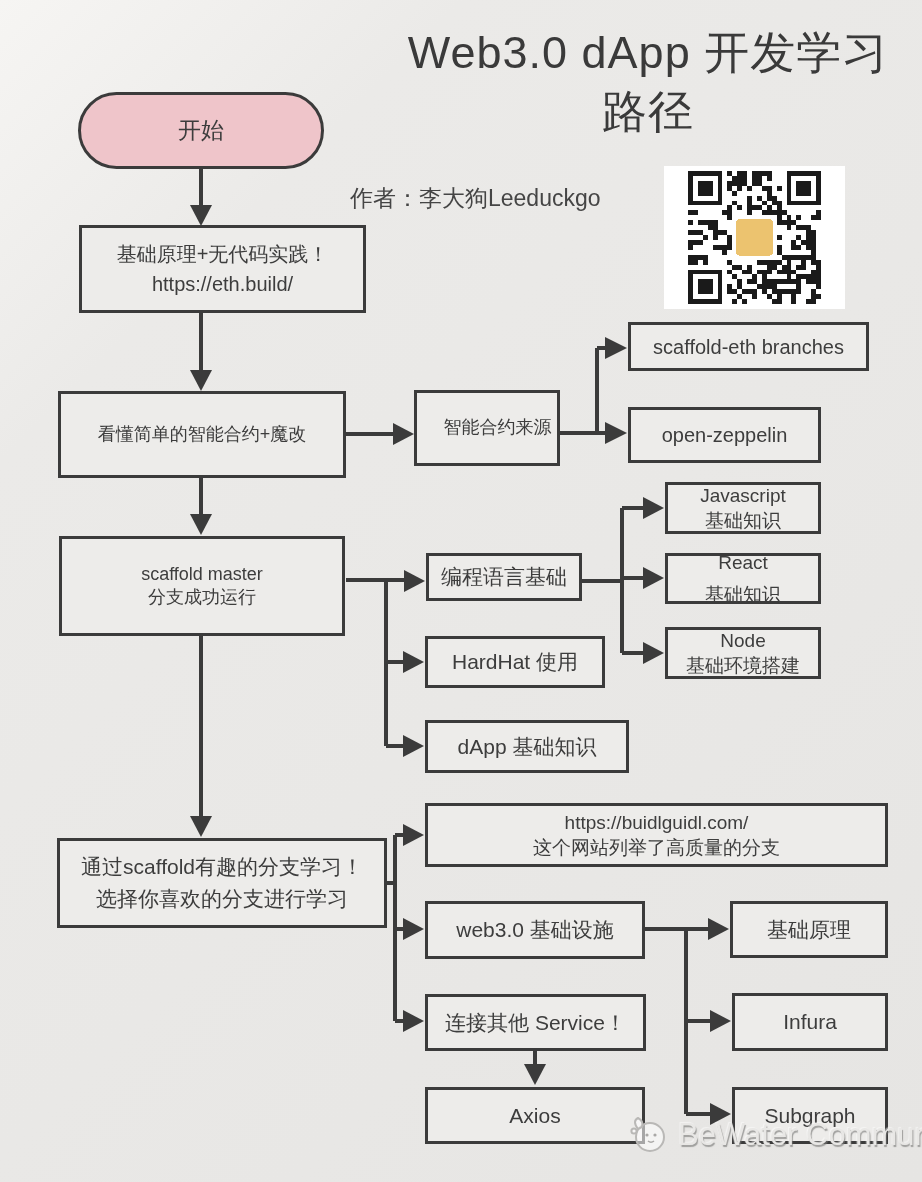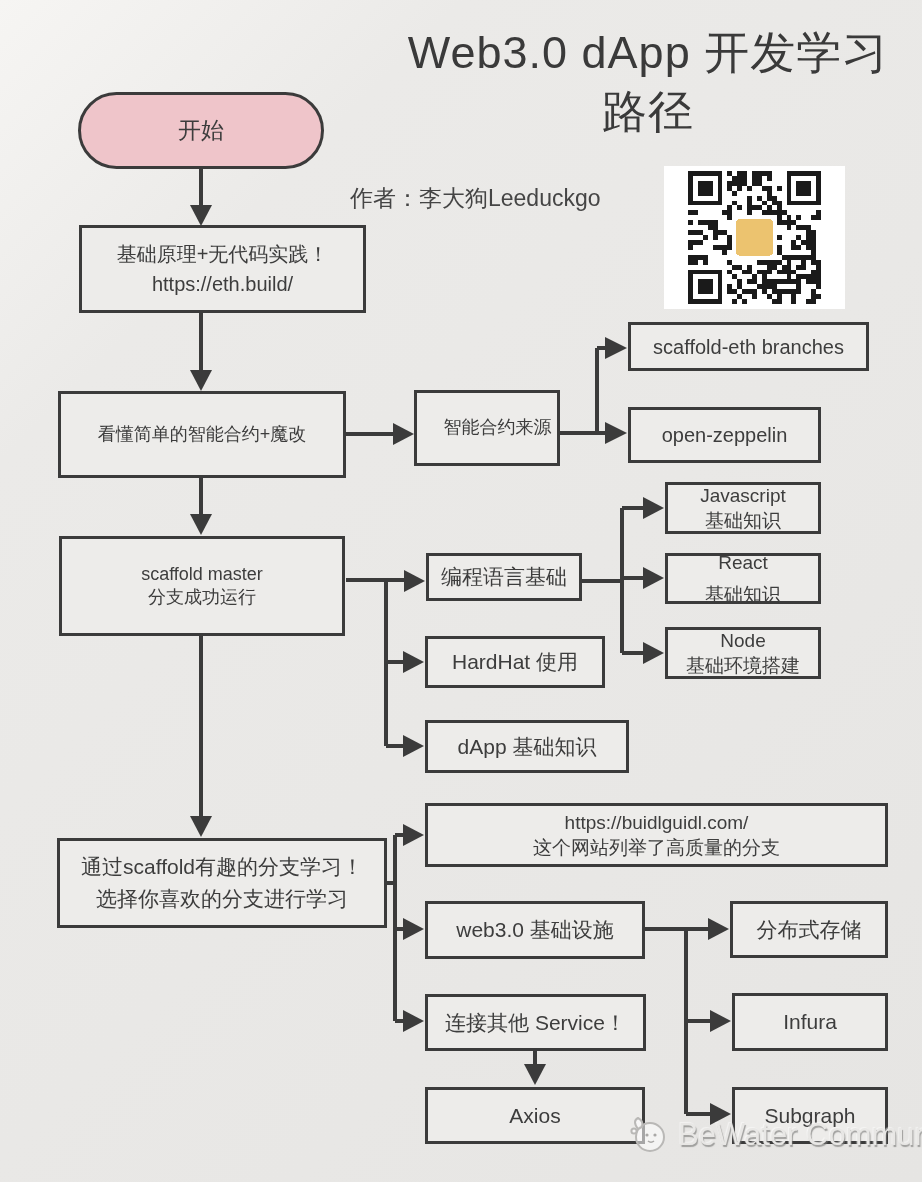--- a/index.html
+++ b/index.html
@@ -397,21 +397,21 @@
   <div class="node fs19" style="left:425px;top:803px;width:463px;height:64px;">
     <span class="ln">https://buidlguidl.com/</span>
     <span class="ln">这个网站列举了高质量的分支</span>
   </div>
 
   <div class="node" style="left:425px;top:901px;width:220px;height:58px;">
     <span class="ln">web3.0 基础设施</span>
   </div>
 
   <div class="node" style="left:730px;top:901px;width:158px;height:57px;">
-    <span class="ln">分布式存储</span>
+    <span class="ln">基础原理</span>
   </div>
 
   <div class="node" style="left:425px;top:994px;width:221px;height:57px;">
     <span class="ln">连接其他 Service！</span>
   </div>
 
   <div class="node" style="left:425px;top:1087px;width:220px;height:57px;">
     <span class="ln">Axios</span>
   </div>
 

